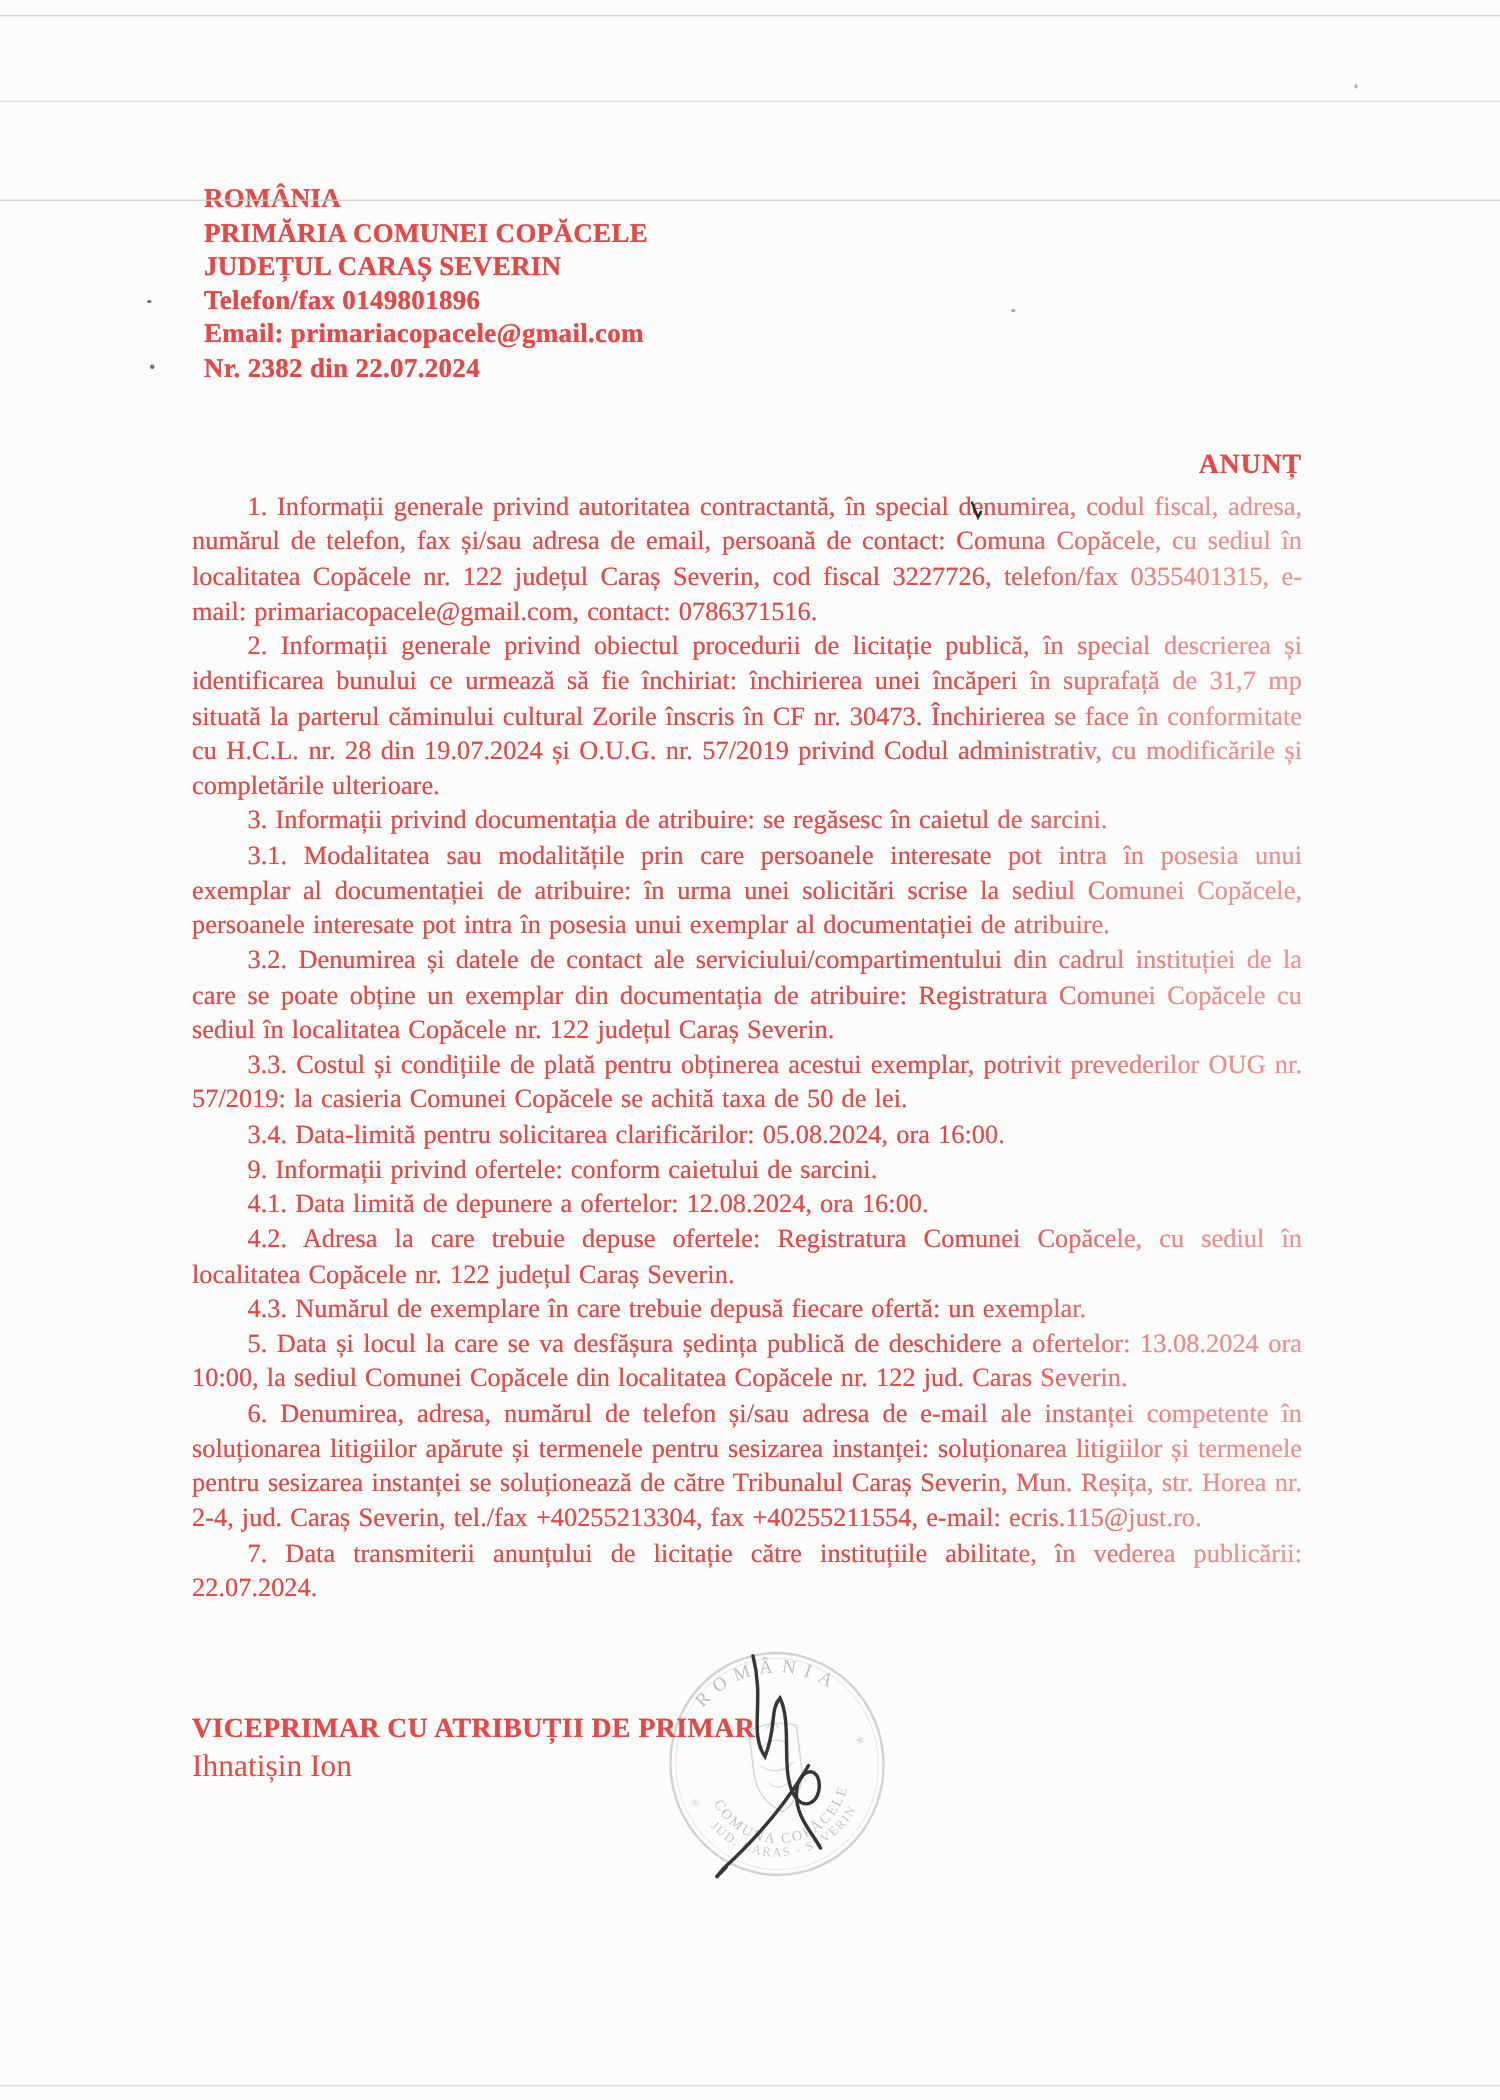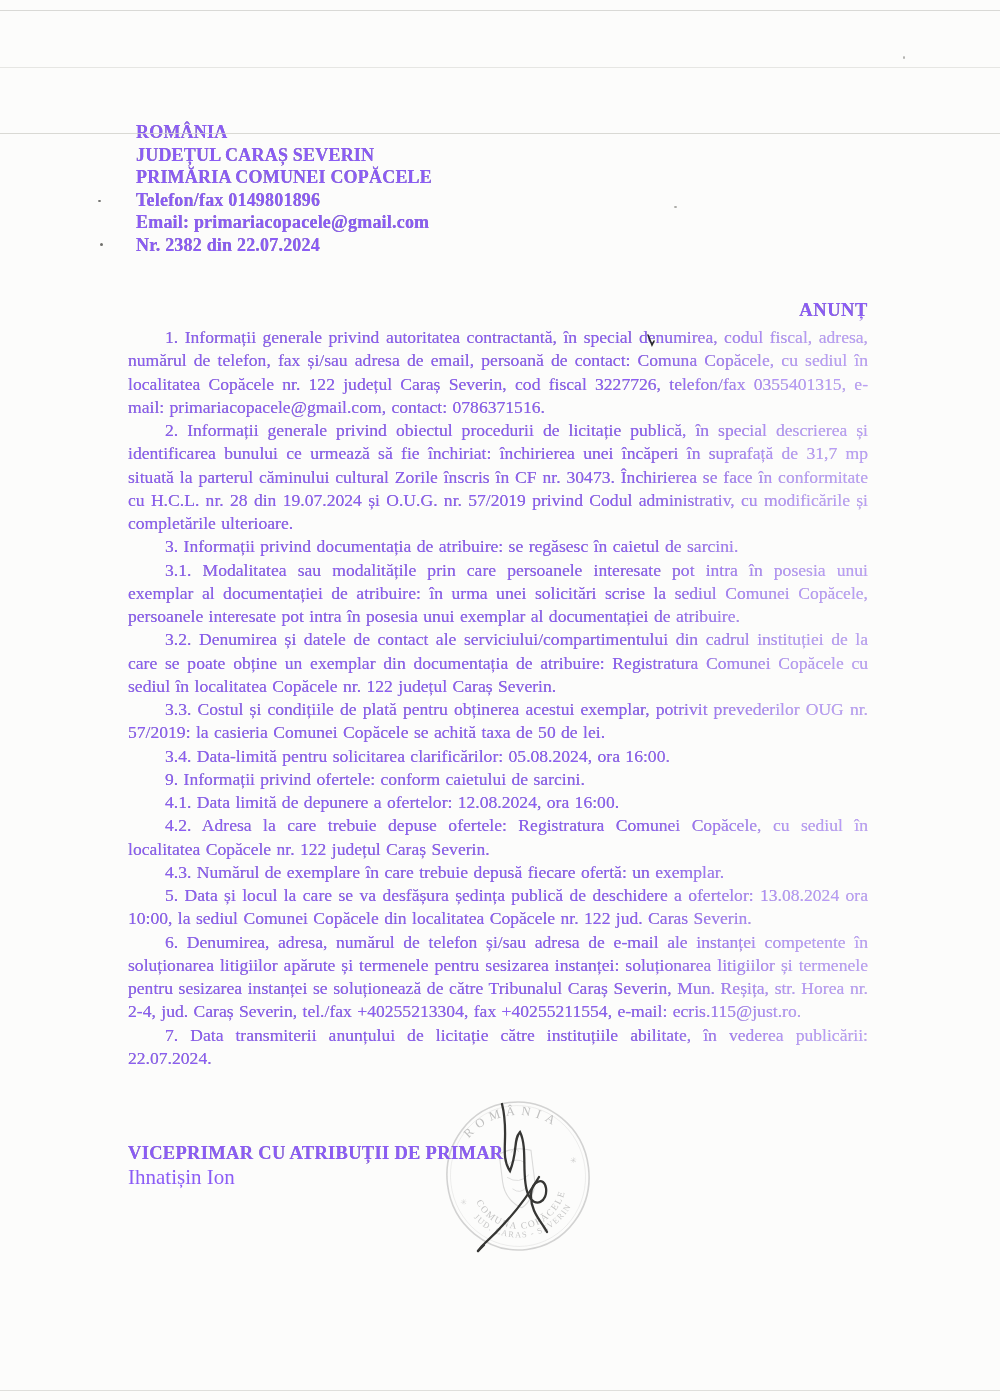--- a/index.html
+++ b/index.html
@@ -7,21 +7,21 @@
     padding: 0;
     background: #ffffff;
   }
   .page {
     position: relative;
     width: 1000px;
     height: 1400px;
     background: #fcfcfb;
     overflow: hidden;
     font-family: "Liberation Serif", "DejaVu Serif", serif;
-    color: #8b5cf6;
+    color: #ef4444;
   }
   
   .scan-line {
     position: absolute;
     left: 0;
     width: 100%;
     height: 1px;
     pointer-events: none;
     z-index: 6;
   }
@@ -145,22 +145,22 @@
   <div class="scan-line l2"></div>
   <div class="scan-line l3"></div>
   <div class="scan-line l4"></div>
   <div class="speck" style="left:98px; top:200px; width:3px; height:2px;"></div>
   <div class="speck" style="left:100px; top:243px; width:3px; height:3px;"></div>
   <div class="speck" style="left:674px; top:206px; width:3px; height:2px; opacity:.6;"></div>
   <div class="speck" style="left:903px; top:56px; width:2px; height:3px; opacity:.55;"></div>
 
   <header class="letterhead">
     <div>ROMÂNIA</div>
+    <div>PRIMĂRIA COMUNEI COPĂCELE</div>
     <div>JUDEȚUL CARAȘ SEVERIN</div>
-    <div>PRIMĂRIA COMUNEI COPĂCELE</div>
     <div>Telefon/fax 0149801896</div>
     <div>Email: primariacopacele@gmail.com</div>
     <div>Nr. 2382 din 22.07.2024</div>
   </header>
 
   <h1 class="doc-title">ANUNȚ</h1>
 
   <main class="doc-body">
     <p>1.  Informații generale privind autoritatea contractantă, în special denumirea, codul fiscal, adresa, numărul de telefon, fax și/sau adresa de email, persoană de contact: Comuna Copăcele, cu sediul în localitatea Copăcele nr. 122 județul Caraș Severin, cod fiscal 3227726, telefon/fax 0355401315, e-mail: primariacopacele@gmail.com, contact: 0786371516.</p>
     <p>2. Informații generale privind obiectul procedurii de licitație publică, în special descrierea și identificarea bunului ce urmează să fie închiriat: închirierea unei încăperi în suprafață de 31,7 mp situată la parterul căminului cultural Zorile înscris în CF nr. 30473. Închirierea se face în conformitate cu H.C.L. nr. 28 din 19.07.2024 și O.U.G. nr. 57/2019 privind Codul administrativ, cu modificările și completările ulterioare.</p>

